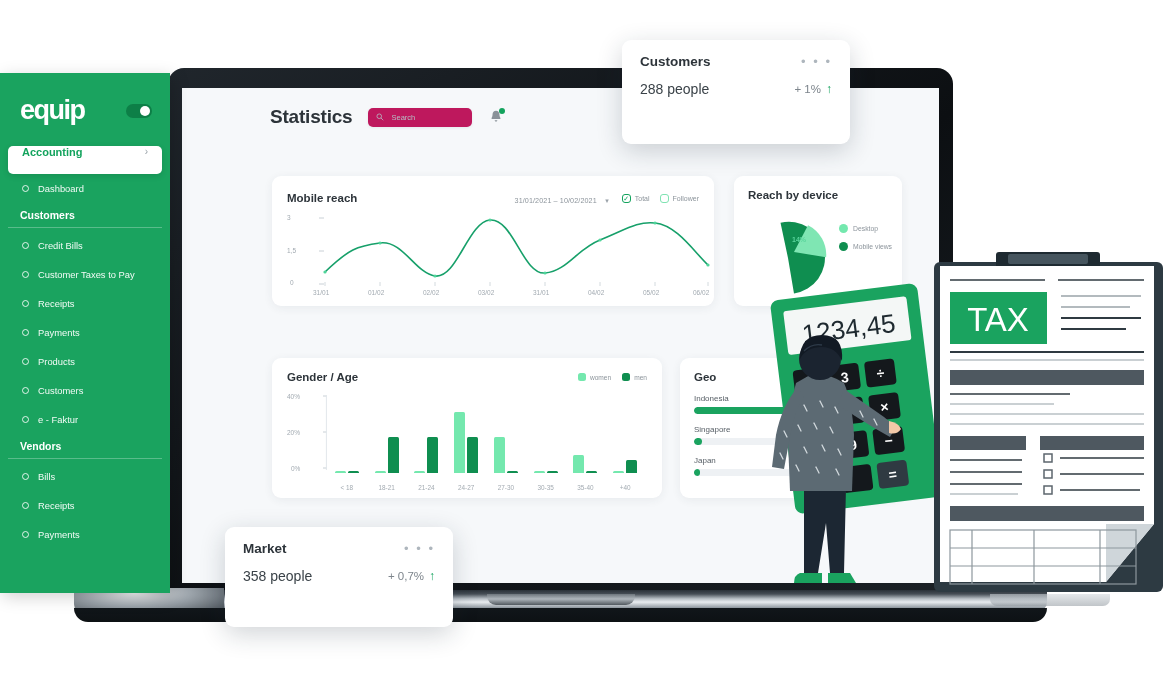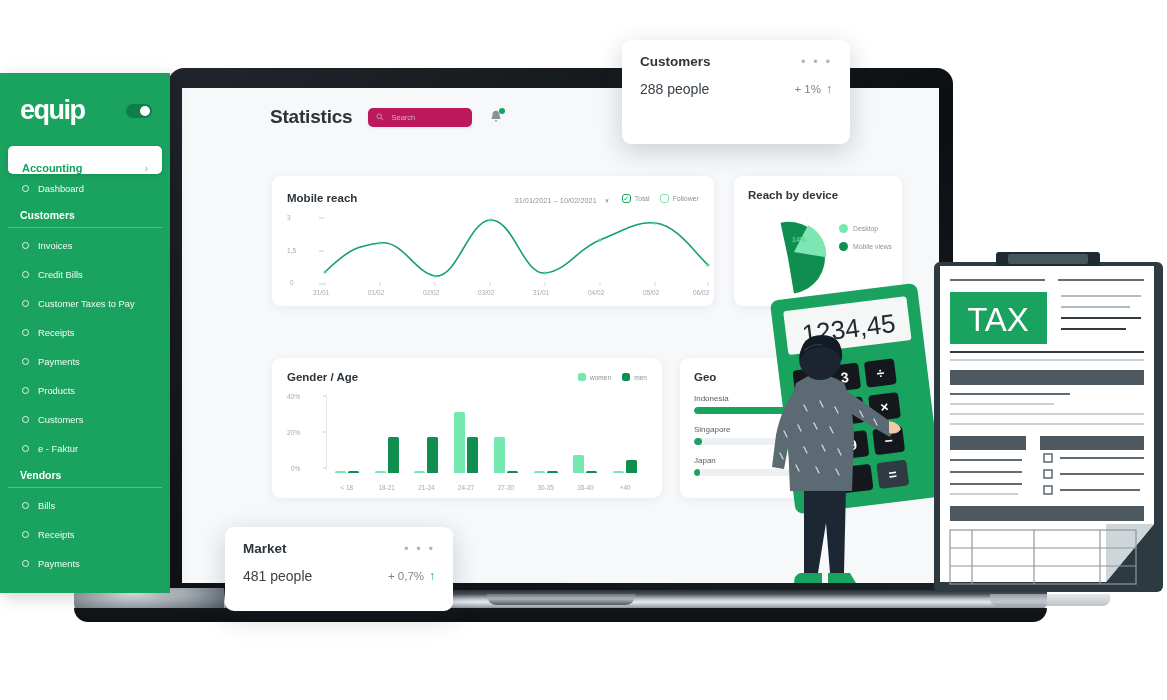--- a/index.html
+++ b/index.html
@@ -139,21 +139,21 @@
   .sb-top { display: flex; align-items: center; padding: 22px 18px 0 20px; }
   .logo { font-size: 27px; font-weight: bold; letter-spacing: -1.5px; }
   .toggle {
     margin-left: auto; width: 26px; height: 14px; border-radius: 9px;
     background: #0d7f47; display: flex; align-items: center; justify-content: flex-end;
     padding: 2px;
   }
   .toggle .knob { width: 10px; height: 10px; border-radius: 50%; background: #ffffff; }
   .sb-active {
     margin: 20px 8px 0 8px; height: 28px; background: #ffffff; border-radius: 5px;
-    display: flex; align-items: flex-end; padding: 0 14px;
+    display: flex; align-items: flex-start; padding: 0 14px;
     box-shadow: 0 2px 6px rgba(0,0,0,.12);
   }
   .sb-active .lbl { font-size: 11px; font-weight: bold; color: #13a35d; }
   .sb-active .arrow { margin-left: auto; font-size: 10px; color: #9aa2a9; }
   .sb-item { display: flex; align-items: center; gap: 9px; padding: 0 0 0 22px; height: 29px; }
   .sb-item .ring {
     width: 7px; height: 7px; border-radius: 50%;
     border: 1.2px solid rgba(255,255,255,.85); flex: 0 0 auto;
   }
   .sb-item .txt { font-size: 9.4px; color: #f2fbf6; }
@@ -169,21 +169,21 @@
   }
   .fc-head { display: flex; align-items: center; }
   .fc-title { font-size: 13.5px; font-weight: bold; color: #2d343a; }
   .fc-dots { margin-left: auto; letter-spacing: 2px; color: #aeb6bd; font-size: 13px; line-height: 8px; }
   .fc-body { display: flex; align-items: center; margin-top: 12px; }
   .fc-main { font-size: 14px; color: #3a4248; }
   .fc-delta { margin-left: auto; display: flex; align-items: center; gap: 5px; }
   .fc-delta .pct { font-size: 11.5px; color: #7d858c; }
   .fc-delta .up { color: #13a35d; font-size: 12px; line-height: 1; }
   #fc-customers { left: 622px; top: 40px; width: 228px; height: 104px; }
-  #fc-market { left: 225px; top: 527px; width: 228px; height: 84px; }
+  #fc-market { left: 225px; top: 527px; width: 228px; height: 100px; }
 
   
   #illo { position: absolute; left: 760px; top: 255px; width: 200px; height: 365px; }
   #tax { position: absolute; left: 930px; top: 252px; width: 237px; height: 342px; }
 
   .nowrap { white-space: nowrap; }
 </style>
 </head>
 <body>
 
@@ -433,24 +433,20 @@
     </div>
     <div id="sb-host">
         <div class="sb-item">
           <div class="ring"></div>
           <div class="txt">Dashboard</div>
         </div>
         <div class="sb-group">
           <div class="txt">Customers</div>
         </div>
         <div class="sb-sep"></div>
-        <div class="sb-item">
-          <div class="ring"></div>
-          <div class="txt">Invoices</div>
-        </div>
         <div class="sb-item">
           <div class="ring"></div>
           <div class="txt">Credit Bills</div>
         </div>
         <div class="sb-item">
           <div class="ring"></div>
           <div class="txt">Customer Taxes to Pay</div>
         </div>
         <div class="sb-item">
           <div class="ring"></div>
@@ -648,21 +644,21 @@
       </div>
     </div>
   </div>
 
   <div class="float-card" id="fc-market">
     <div class="fc-head">
       <div class="fc-title">Market</div>
       <div class="fc-dots">• • •</div>
     </div>
     <div class="fc-body">
-      <div class="fc-main">481 people</div>
+      <div class="fc-main">358 people</div>
       <div class="fc-delta">
         <span class="pct">+ 0,7%</span>
         <span class="up">↑</span>
       </div>
     </div>
   </div>
 
 </div>
 
 </body></html>

